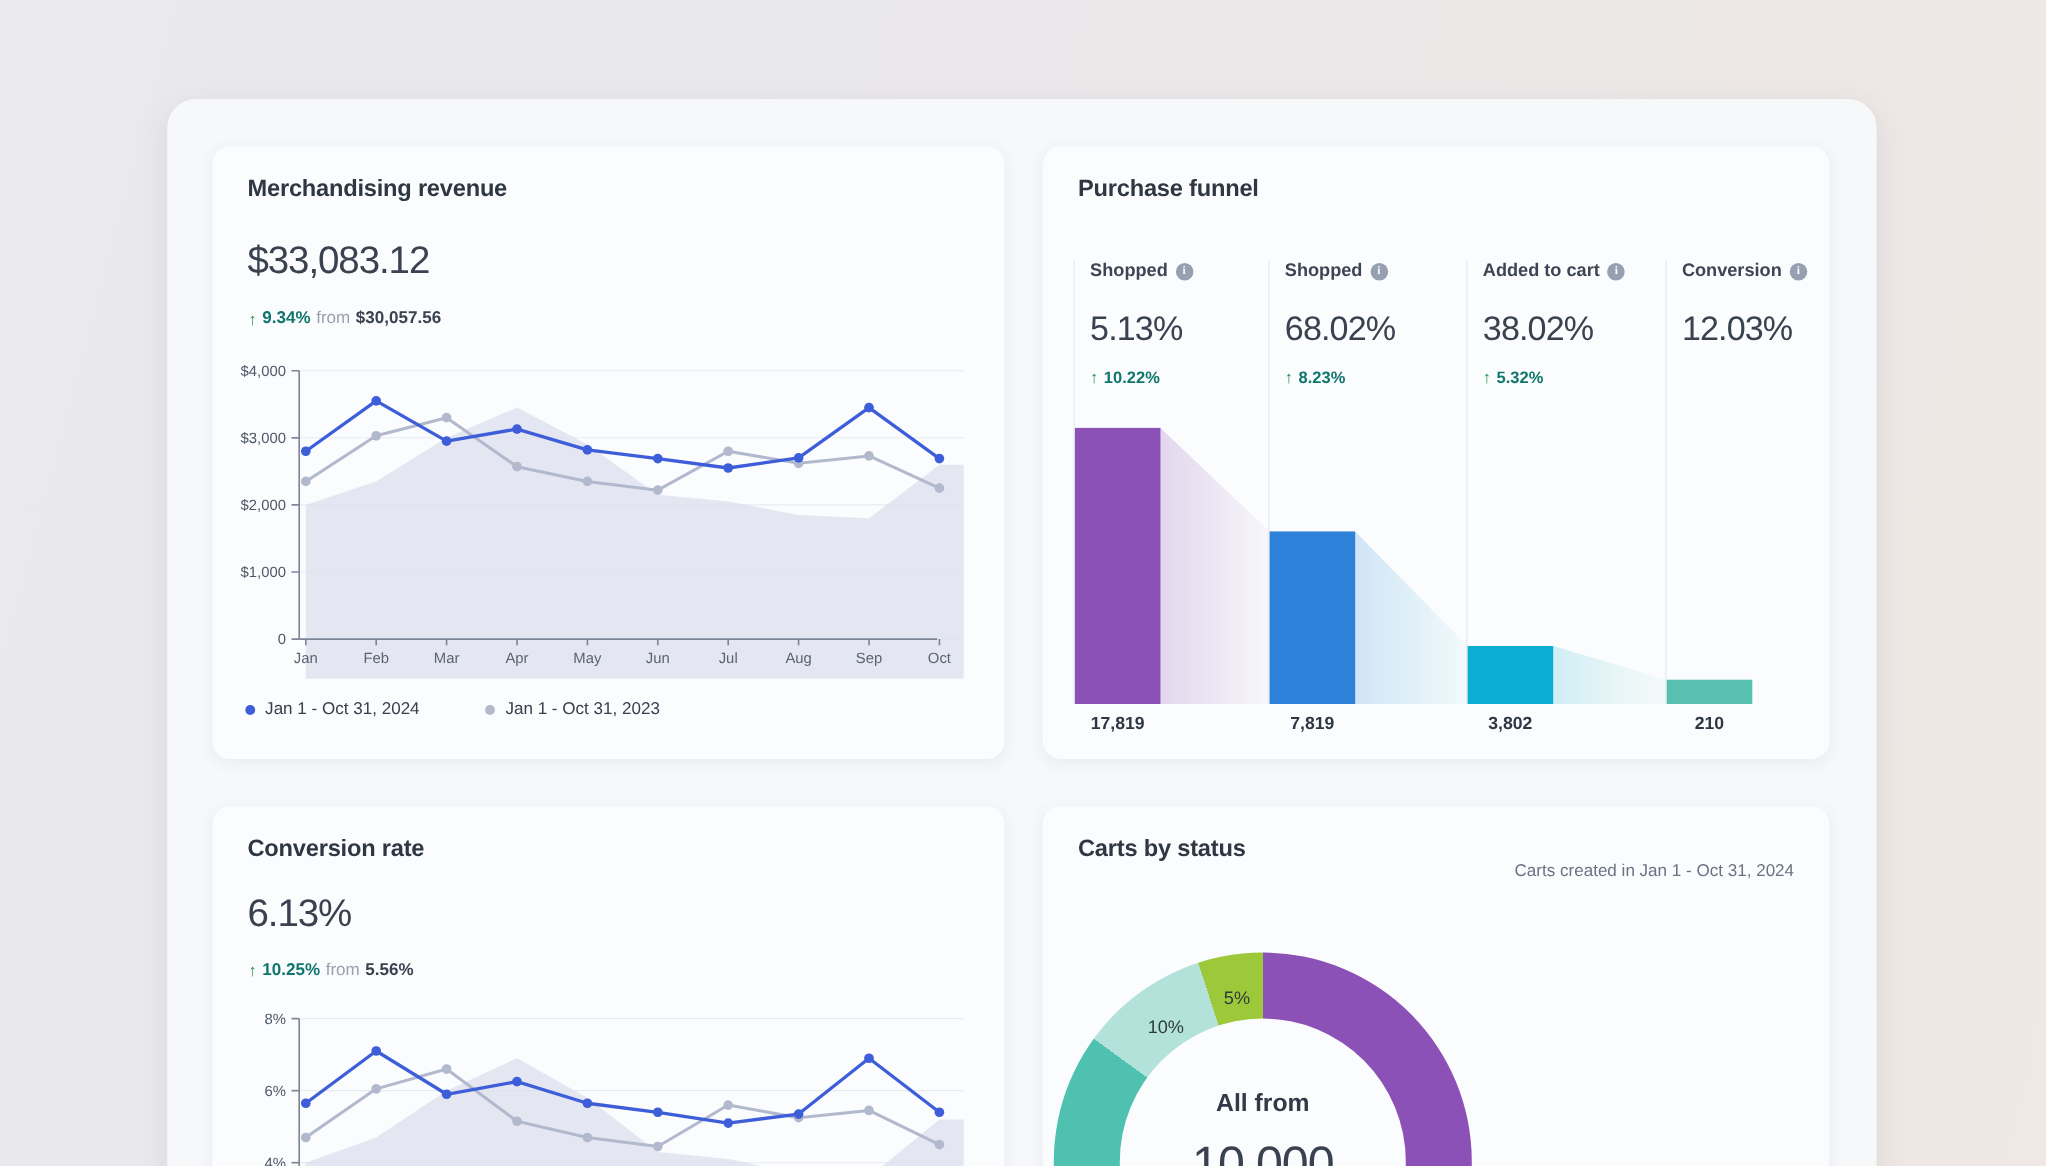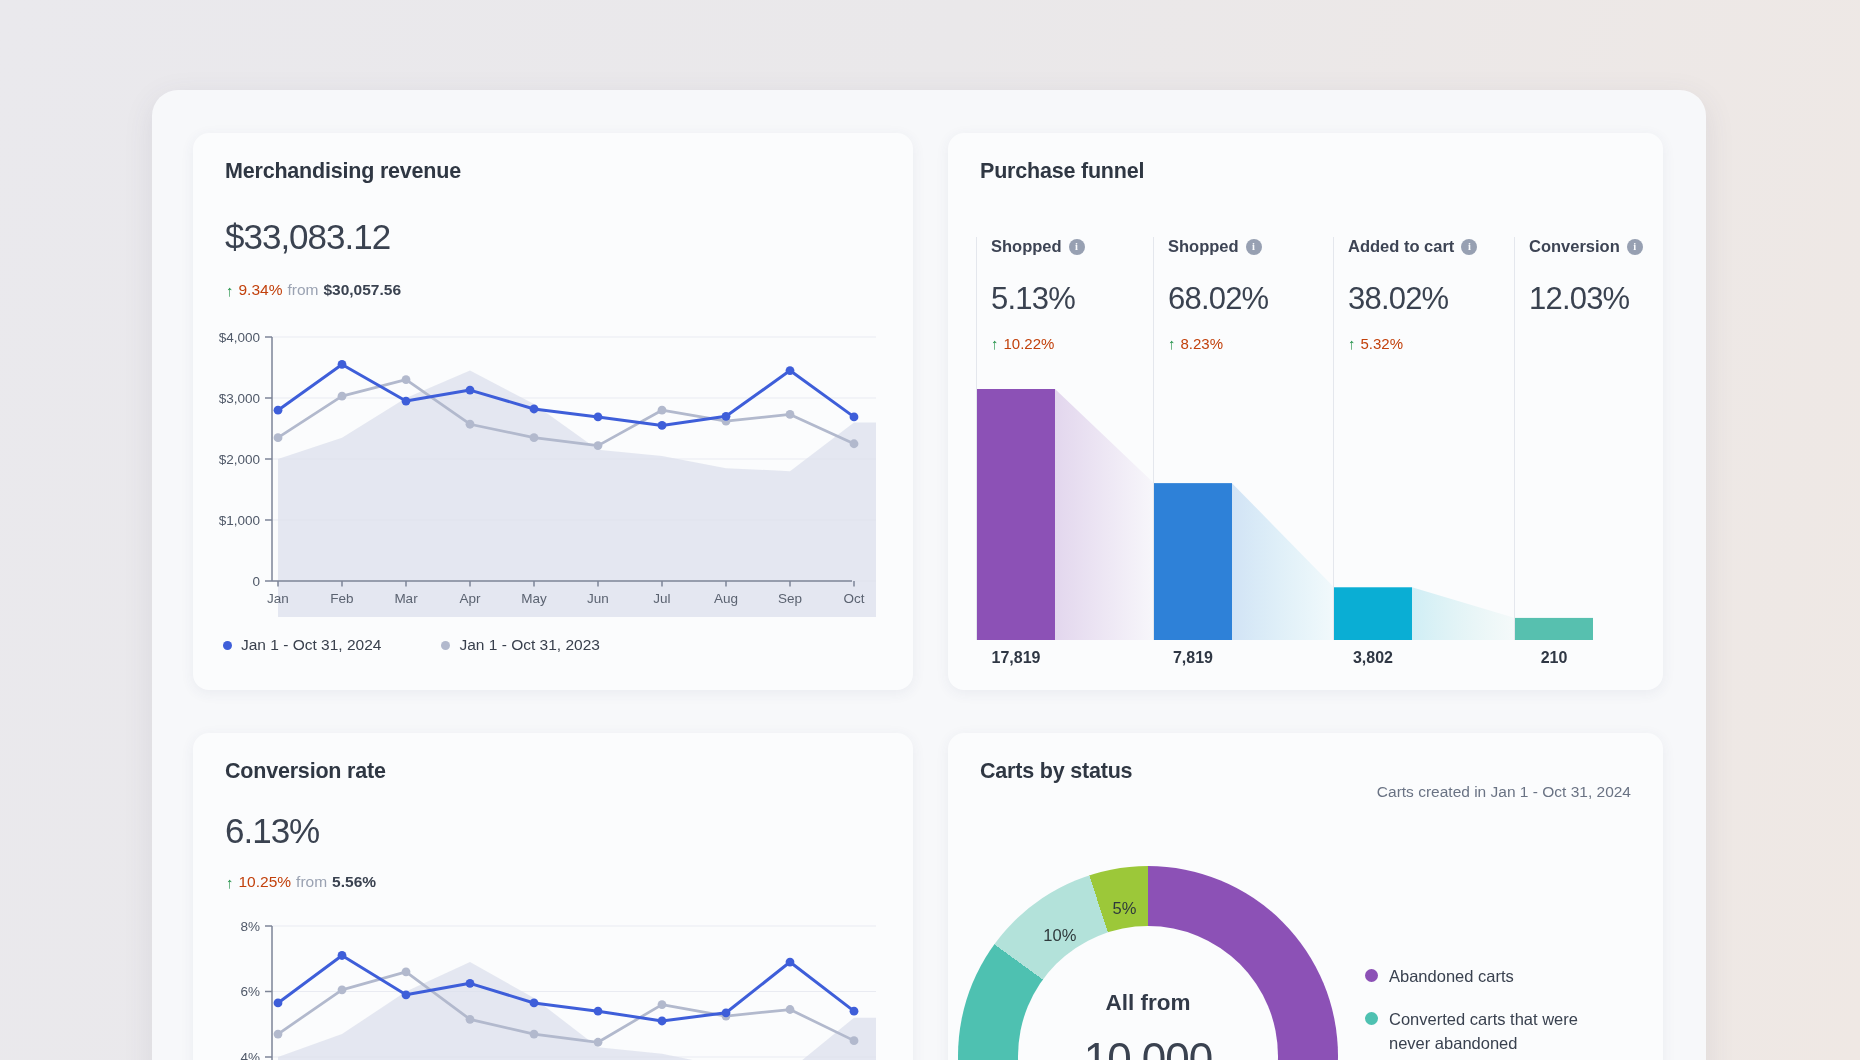--- a/index.html
+++ b/index.html
@@ -29,21 +29,21 @@
     position:absolute;left:32px;top:84px;
     font-size:35px;font-weight:400;color:#3a4250;letter-spacing:-1px;
   }
   .card-3 .big-value{top:78px;}
   .change-row{
     position:absolute;left:33px;top:148px;font-size:15.5px;color:#3a4250;
     display:flex;align-items:center;gap:5px;
   }
   .card-3 .change-row{top:140px;}
   .arrow-up{color:#27944d;font-weight:700;font-size:15px;}
-  .green-pct{color:#c2410c;font-weight:400;}
+  .green-pct{color:#0f766e;font-weight:700;}
   .from-label{color:#9aa2b2;}
   .prev-value{color:#3a4250;font-weight:600;}
   svg.line-chart{position:absolute;left:10px;top:192px;width:690px;height:300px;}
   .card-3 svg.line-chart{top:181px;}
   .chart-legend{
     position:absolute;left:30px;top:503px;display:flex;gap:60px;
     font-size:15.5px;color:#39404d;
   }
   .chart-legend .leg-item{display:flex;align-items:center;gap:9px;}
   .leg-dot{width:9px;height:9px;border-radius:50%;display:inline-block;}
@@ -293,25 +293,15 @@
     <div class="subtitle">Carts created in Jan 1 - Oct 31, 2024</div>
     <div class="donut" id="donut" style="background: conic-gradient(rgb(140, 81, 182) 0deg, rgb(140, 81, 182) 252deg, rgb(78, 193, 177) 252deg, rgb(78, 193, 177) 306deg, rgb(179, 226, 218) 306deg, rgb(179, 226, 218) 342deg, rgb(156, 200, 57) 342deg, rgb(156, 200, 57) 360deg);">
       <div class="donut-hole">
         <div class="all-label">All from</div>
         <div class="all-value">10,000</div>
       </div>
     <div class="pct-label" style="left: 41.8467px; top: 172px; margin-top: 38px;">15%</div>
         <div class="pct-label" style="left: 101.832px; top: 68.6475px;">10%</div>
         <div class="pct-label" style="left: 166.535px; top: 41.8467px;">5%</div>
       </div>
-    <div class="donut-legend" id="donutLegend">
-        <div class="leg-item">
-          <span class="leg-dot" style="background: rgb(140, 81, 182);"></span>
-          <span>Abandoned carts</span>
-        </div>
-        <div class="leg-item">
-          <span class="leg-dot" style="background: rgb(78, 193, 177);"></span>
-          <span>Converted carts that were never abandoned</span>
-        </div>
-      </div>
   </section>
 
 </div>
 
 </body></html>

